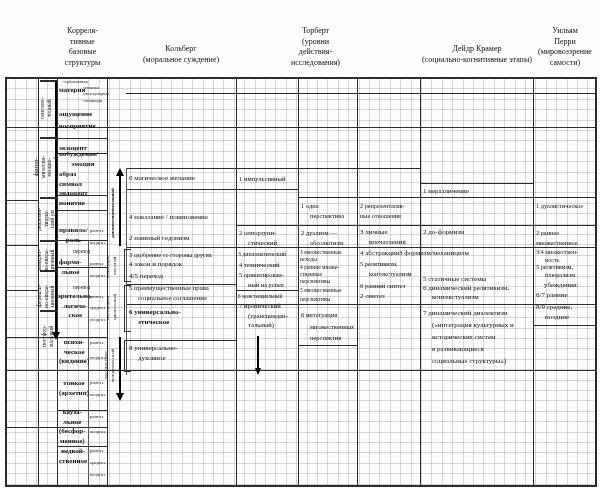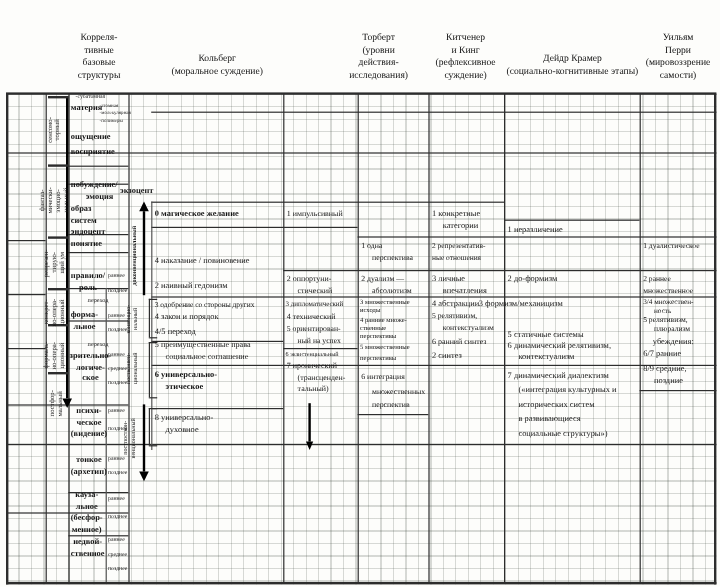--- a/index.html
+++ b/index.html
@@ -31,24 +31,20 @@
   <div class="hdr" style="left:50px;top:26px;width:65px;">Корреля-
 тивные
 базовые
 структуры</div>
   <div class="hdr" style="left:121px;top:44px;width:120px;">Кольберг
 (моральное суждение)</div>
   <div class="hdr" style="left:236px;top:26px;width:63px;margin-left:48px;">Торберт
 (уровни
 действия-
 исследования)</div>
-  <div class="hdr" style="left:352px;top:26px;width:72px;">Китченер
-и Кинг
-(рефлексивное
-суждение)</div>
   <div class="hdr" style="left:418px;top:44px;width:118px;">Дейдр Крамер
 (социально-когнитивные этапы)</div>
   <div class="hdr" style="left:530px;top:26px;width:70px;">Уильям
 Перри
 (мировоззрение
 самости)</div>
 
   <div class="grid"></div>
 
   <div>
@@ -151,25 +147,25 @@
   <div class="rot" style="left:103px;top:336px;height:58px;font-size:5px;">постпосткон-
 венциональный</div>
 
   <div class="t sm" style="left:63px;top:79px;">-субатомная</div>
   <div class="t b" style="left:59px;top:86px;">материя</div>
   <div class="t sm" style="left:83px;top:85px;font-size:4.2px;line-height:6.3px;">-атомная
 -молекулярная
 -полимеры</div>
   <div class="t b" style="left:59px;top:110px;">ощущение</div>
   <div class="t b" style="left:59px;top:122px;">восприятие</div>
-  <div class="t b" style="left:59px;top:155px;padding-left:41px;">экзоцепт</div>
+  <div class="t b" style="left:59px;top:144px;">экзоцепт</div>
   <div class="t b hang" style="left:59px;top:150px;">побуждение/
 эмоция</div>
   <div class="t b" style="left:59px;top:170px;">образ</div>
-  <div class="t b" style="left:59px;top:180px;">систем</div>
+  <div class="t b" style="left:59px;top:180px;">символ</div>
   <div class="t b" style="left:59px;top:189px;">эндоцепт</div>
   <div class="t b" style="left:59px;top:199px;">понятие</div>
   <div class="t b" style="left:59px;top:226px;">правило/
 роль</div>
   <div class="t sm" style="left:90px;top:228px;">раннее</div>
   <div class="t sm" style="left:90px;top:240px;">позднее</div>
   <div class="t sm" style="left:73px;top:248px;font-size:5.2px;">переход</div>
   <div class="t b" style="left:59px;top:258px;">форма-
 льное</div>
   <div class="t sm" style="left:90px;top:261px;">раннее</div>
@@ -195,21 +191,21 @@
 (бесфор-
 менное)</div>
   <div class="t sm" style="left:90px;top:414px;">раннее</div>
   <div class="t sm" style="left:90px;top:429px;">позднее</div>
   <div class="t b" style="left:59px;top:447px;">недвой-
 ственное</div>
   <div class="t sm" style="left:90px;top:448px;">раннее</div>
   <div class="t sm" style="left:90px;top:460px;">среднее</div>
   <div class="t sm" style="left:90px;top:472px;">позднее</div>
 
-  <div class="t" style="left:129px;top:174px;width:106px;font-weight:bold;">0 магическое желание</div>
+  <div class="t" style="left:129px;top:174px;width:106px;">0 магическое желание</div>
   <div class="t" style="left:129px;top:213px;width:106px;">4 наказание / повиновение</div>
   <div class="t" style="left:129px;top:234px;width:106px;">2 наивный гедонизм</div>
   <div class="t" style="left:129px;top:250px;width:106px;font-size:6.2px;">3 одобрение со стороны других</div>
   <div class="t" style="left:129px;top:260px;width:106px;">4 закон и порядок</div>
   <div class="t" style="left:129px;top:272px;width:106px;">4/5 переход</div>
   <div class="t hang" style="left:129px;top:283px;width:106px;font-size:6.8px;">5 преимущественные права
 социальное соглашение</div>
   <div class="t hang" style="left:129px;top:308px;width:106px;font-weight:bold;">6 универсально-
 этическое</div>
   <div class="t hang" style="left:129px;top:344px;width:106px;">8 универсально-
@@ -235,22 +231,20 @@
 исходы</div>
   <div class="t" style="left:300px;top:264px;width:56px;font-size:5.5px;line-height:7px;">4 ранние множе-
 ственные
 перспективы</div>
   <div class="t" style="left:300px;top:286px;width:56px;font-size:5.5px;line-height:8.5px;">5 множественные
 перспективы</div>
   <div class="t hang" style="left:301px;top:309px;width:55px;font-size:6.5px;line-height:11.5px;">6 интеграция
 множественных
 перспектив</div>
 
-  <div class="t hang" style="left:360px;top:174px;width:58px;">1 конкретные
-категории</div>
   <div class="t" style="left:360px;top:201px;width:60px;font-size:6.2px;">2 репрезентатив-
 ные отношения</div>
   <div class="t hang" style="left:360px;top:228px;width:58px;">3 личные
 впечатления</div>
   <div class="t" style="left:360px;top:249px;width:58px;">4 абстракции</div>
   <div class="t hang" style="left:360px;top:259px;width:58px;font-size:6.4px;">5 релятивизм,
 контекстуализм</div>
   <div class="t" style="left:360px;top:281px;width:58px;font-size:6.6px;">6 ранний синтез</div>
   <div class="t" style="left:360px;top:292px;width:58px;">2 синтез</div>
 

